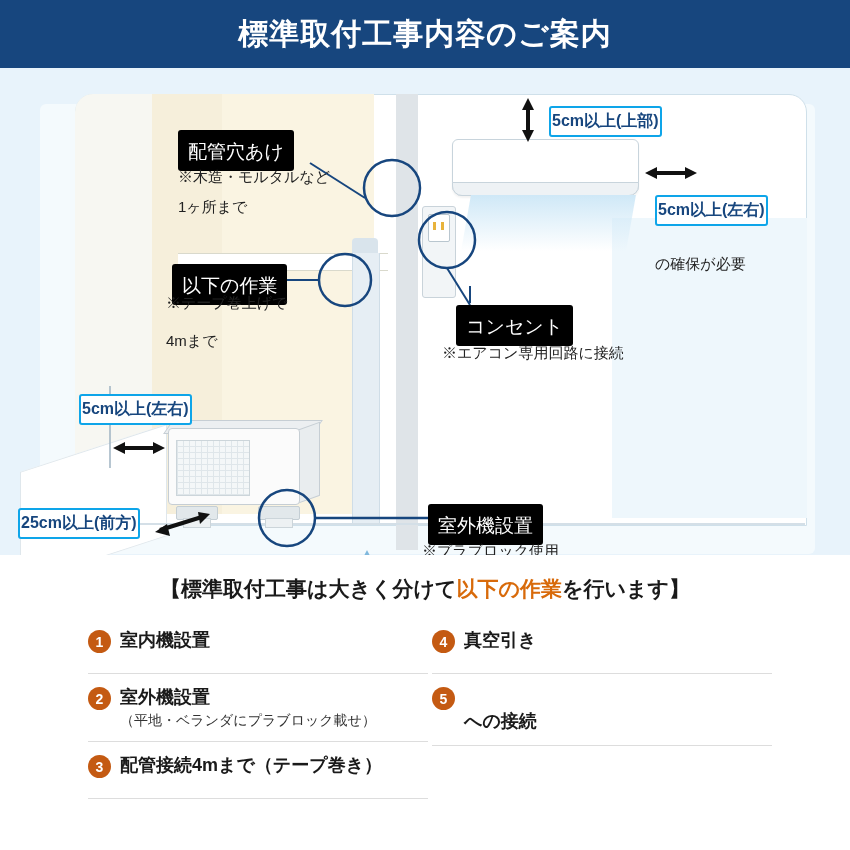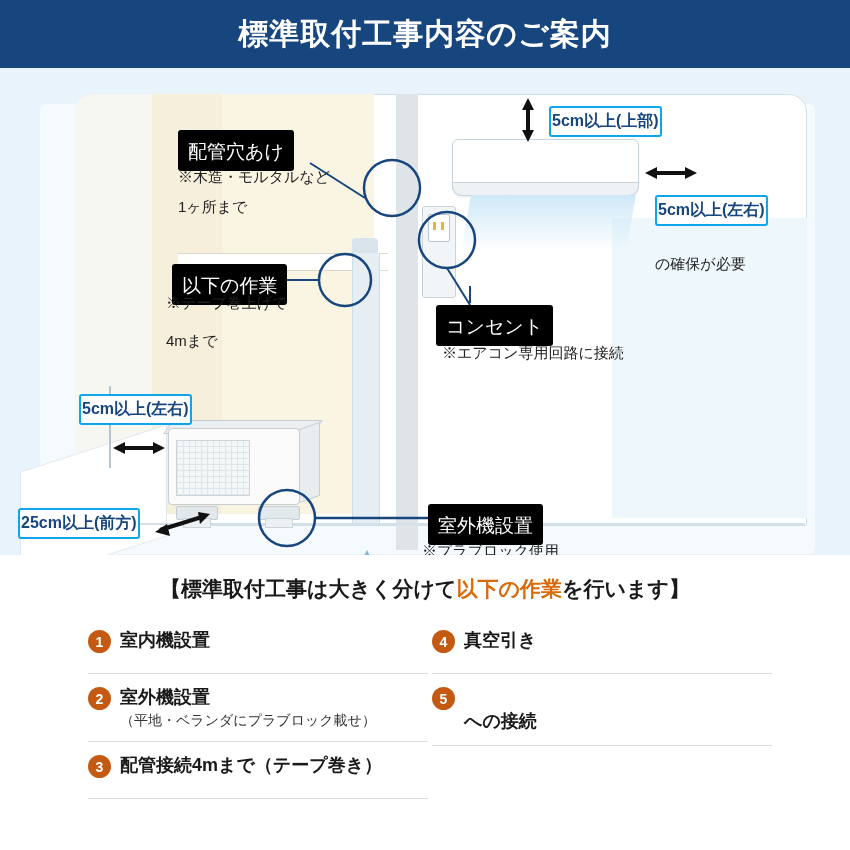--- a/index.html
+++ b/index.html
@@ -421,21 +421,21 @@
     </svg>
 
     <div class="tag" style="left:178px; top:62px;">配管穴あけ</div>
     <div class="note" style="left:178px; top:98px;text-align:center;">※木造・モルタルなど</div>
     <div class="note" style="left:178px; top:128px;">1ヶ所まで</div>
 
     <div class="tag" style="left:172px; top:196px;">以下の作業</div>
     <div class="note" style="left:166px; top:224px;">※テープ巻上げで</div>
     <div class="note" style="left:166px; top:254px;margin-top:8px;">4mまで</div>
 
-    <div class="tag" style="left:436px; top:237px;">コンセント</div>
+    <div class="tag" style="left:456px; top:237px;">コンセント</div>
     <div class="note" style="left:442px; top:274px;">※エアコン専用回路に接続</div>
 
     <div class="tag" style="left:428px; top:436px;">室外機設置</div>
     <div class="note" style="left:422px; top:472px;">※プラブロック使用</div>
 
     <div class="dim-label" style="left:549px; top:38px;">5cm以上(上部)</div>
     <div class="dim-label" style="left:655px; top:127px;">5cm以上(左右)</div>
     <div class="note" style="left:655px; top:185px;">の確保が必要</div>
     <div class="dim-label" style="left:79px; top:326px;">5cm以上(左右)</div>
     <div class="dim-label" style="left:18px; top:440px;">25cm以上(前方)</div>

